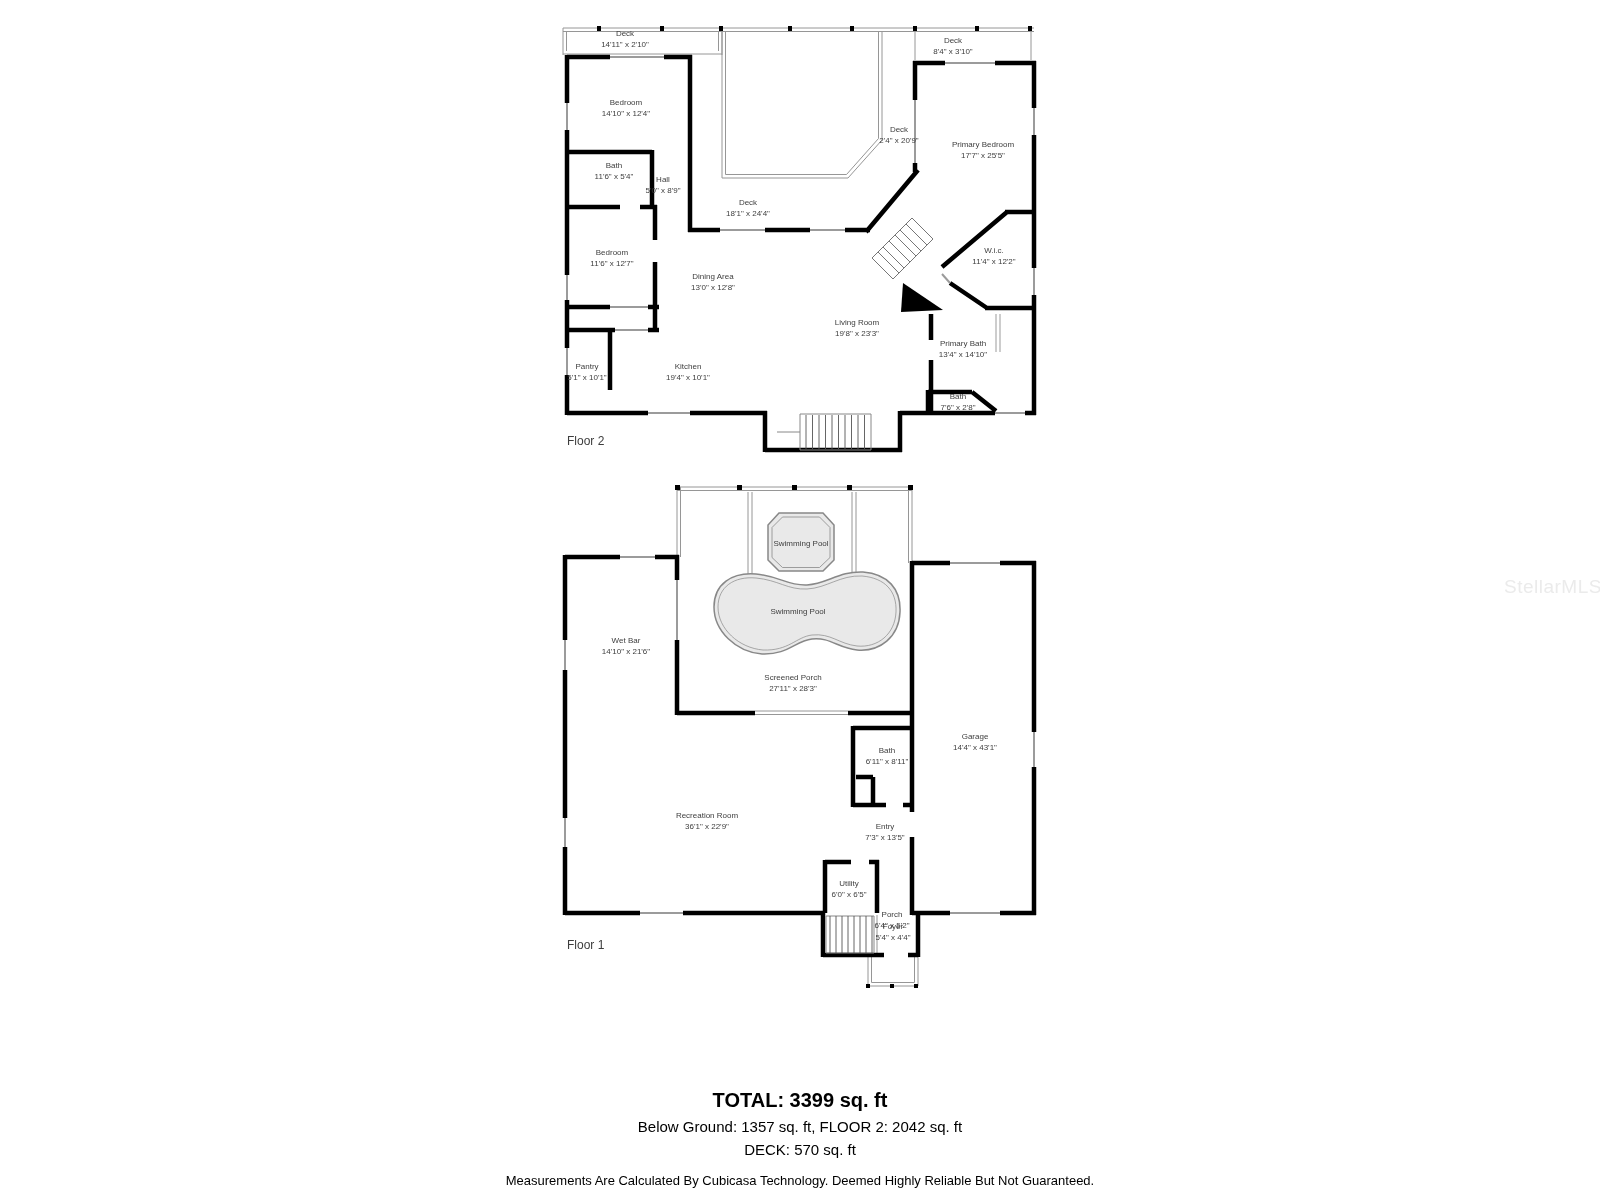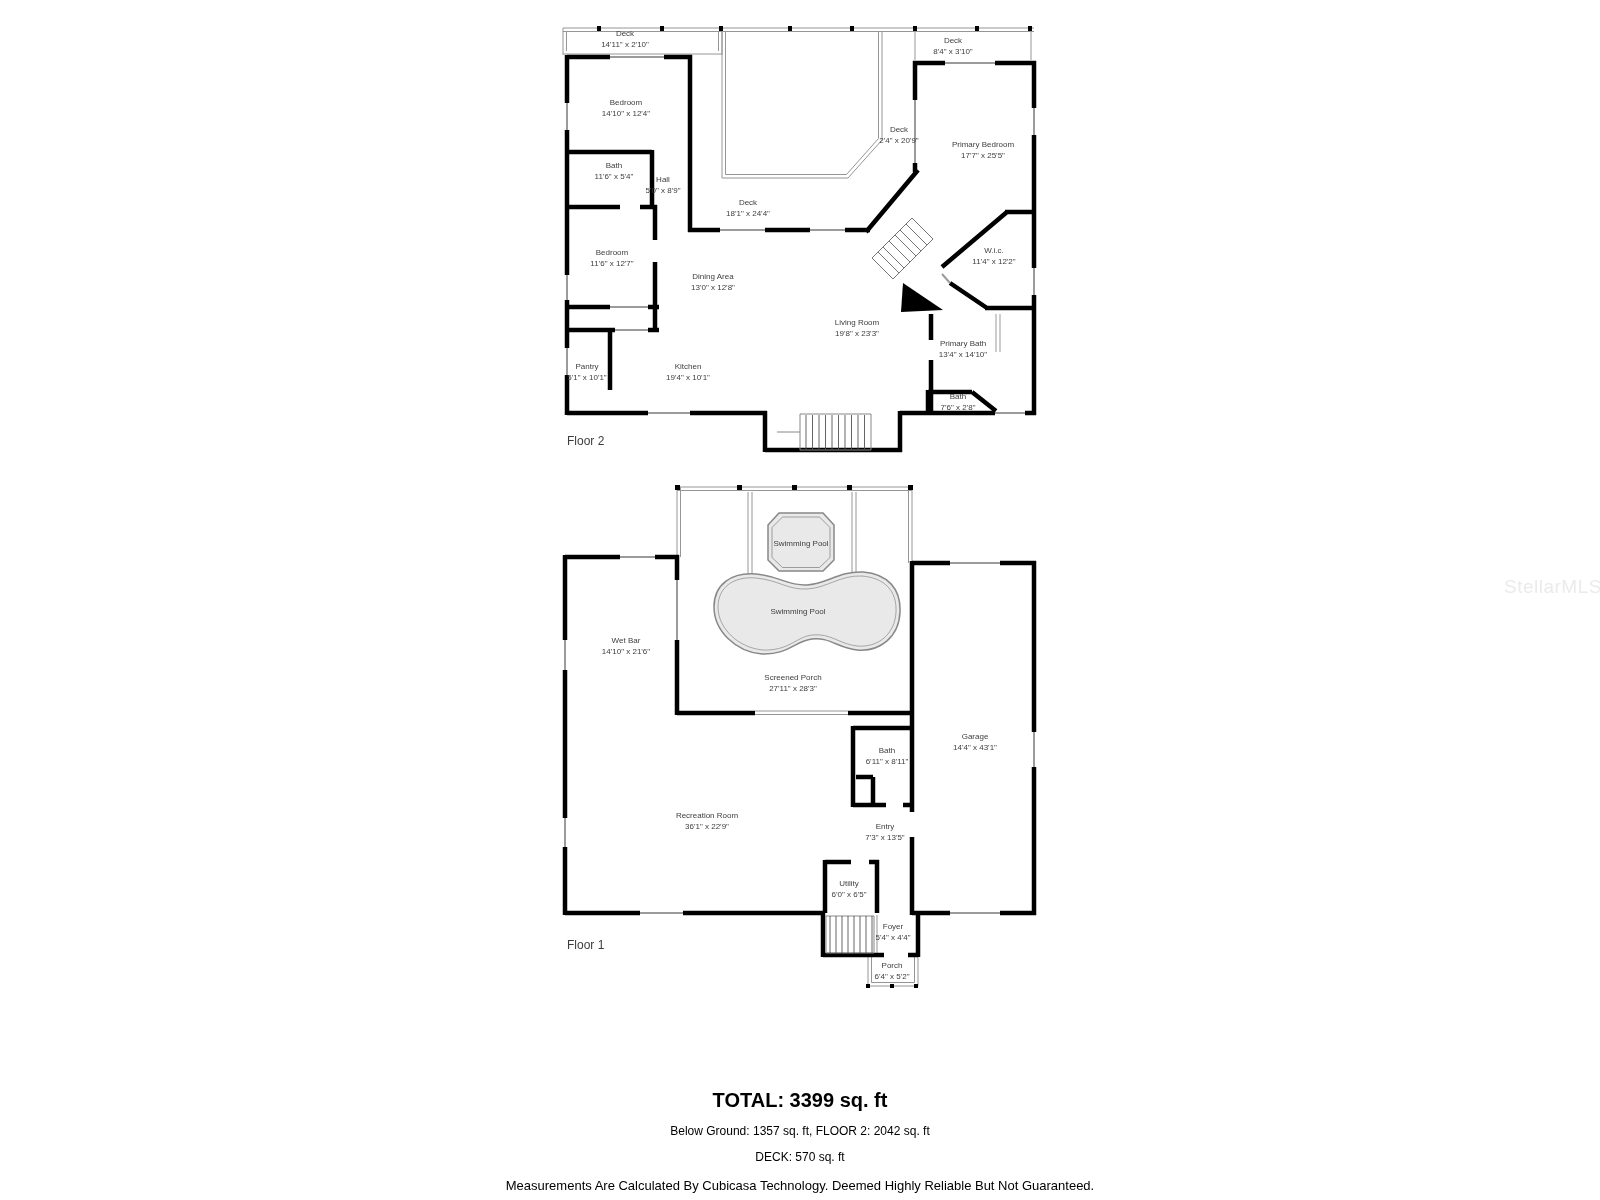--- a/index.html
+++ b/index.html
@@ -6,21 +6,21 @@
   body{width:1600px;height:1200px;position:relative;overflow:hidden;
        font-family:"Liberation Sans",sans-serif;}
   .canvas{position:absolute;left:0;top:0;width:1600px;height:1200px;}
   svg.plan{position:absolute;left:0;top:0;z-index:1;}
   .rlabel{position:absolute;transform:translate(-50%,-50%);text-align:center;
           font-size:8px;line-height:1.4;color:#3d3d3d;white-space:nowrap;z-index:5;}
   .rlabel .rn,.rlabel .rd{display:block;}
   .floor-tag{position:absolute;font-size:12px;color:#3d3d3d;z-index:5;}
   .summary{position:absolute;left:0;top:1049px;width:1600px;text-align:center;color:#000;z-index:5;}
   .s-total{font-size:20px;font-weight:bold;line-height:1.1;margin-top:40px;}
-  .s-line{font-size:12px;line-height:1.02;margin-top:14px;}
+  .s-line{font-size:15px;line-height:1.02;margin-top:8px;}
   .s-disc{font-size:13px;margin-top:15px;text-align:center;}
   .watermark{position:absolute;left:1504px;top:576px;font-size:19px;color:#ebebeb;
              letter-spacing:.5px;z-index:2;}
 </style>
 </head>
 <body>
 
 <div class="canvas">
 
   <svg class="plan" width="1600" height="1200" viewBox="0 0 1600 1200">
@@ -263,21 +263,21 @@
     <span class="rd">7'3" x 13'5"</span>
   </div>
   <div class="rlabel" style="left:849px;top:889px">
     <span class="rn">Utility</span>
     <span class="rd">6'0" x 6'5"</span>
   </div>
   <div class="rlabel" style="left:893px;top:932px">
     <span class="rn">Foyer</span>
     <span class="rd">5'4" x 4'4"</span>
   </div>
-  <div class="rlabel" style="left:892px;top:971px">
+  <div class="rlabel" style="left:892px;top:920px">
     <span class="rn">Porch</span>
     <span class="rd">6'4" x 5'2"</span>
   </div>
   <div class="floor-tag" style="left:567px;top:938px">Floor 1</div>
 
   <div class="summary">
     <div class="s-total">TOTAL: 3399 sq. ft</div>
     <div class="s-line">Below Ground: 1357 sq. ft, FLOOR 2: 2042 sq. ft</div>
     <div class="s-line">DECK: 570 sq. ft</div>
     <div class="s-disc">Measurements Are Calculated By Cubicasa Technology. Deemed Highly Reliable But Not Guaranteed.</div>

